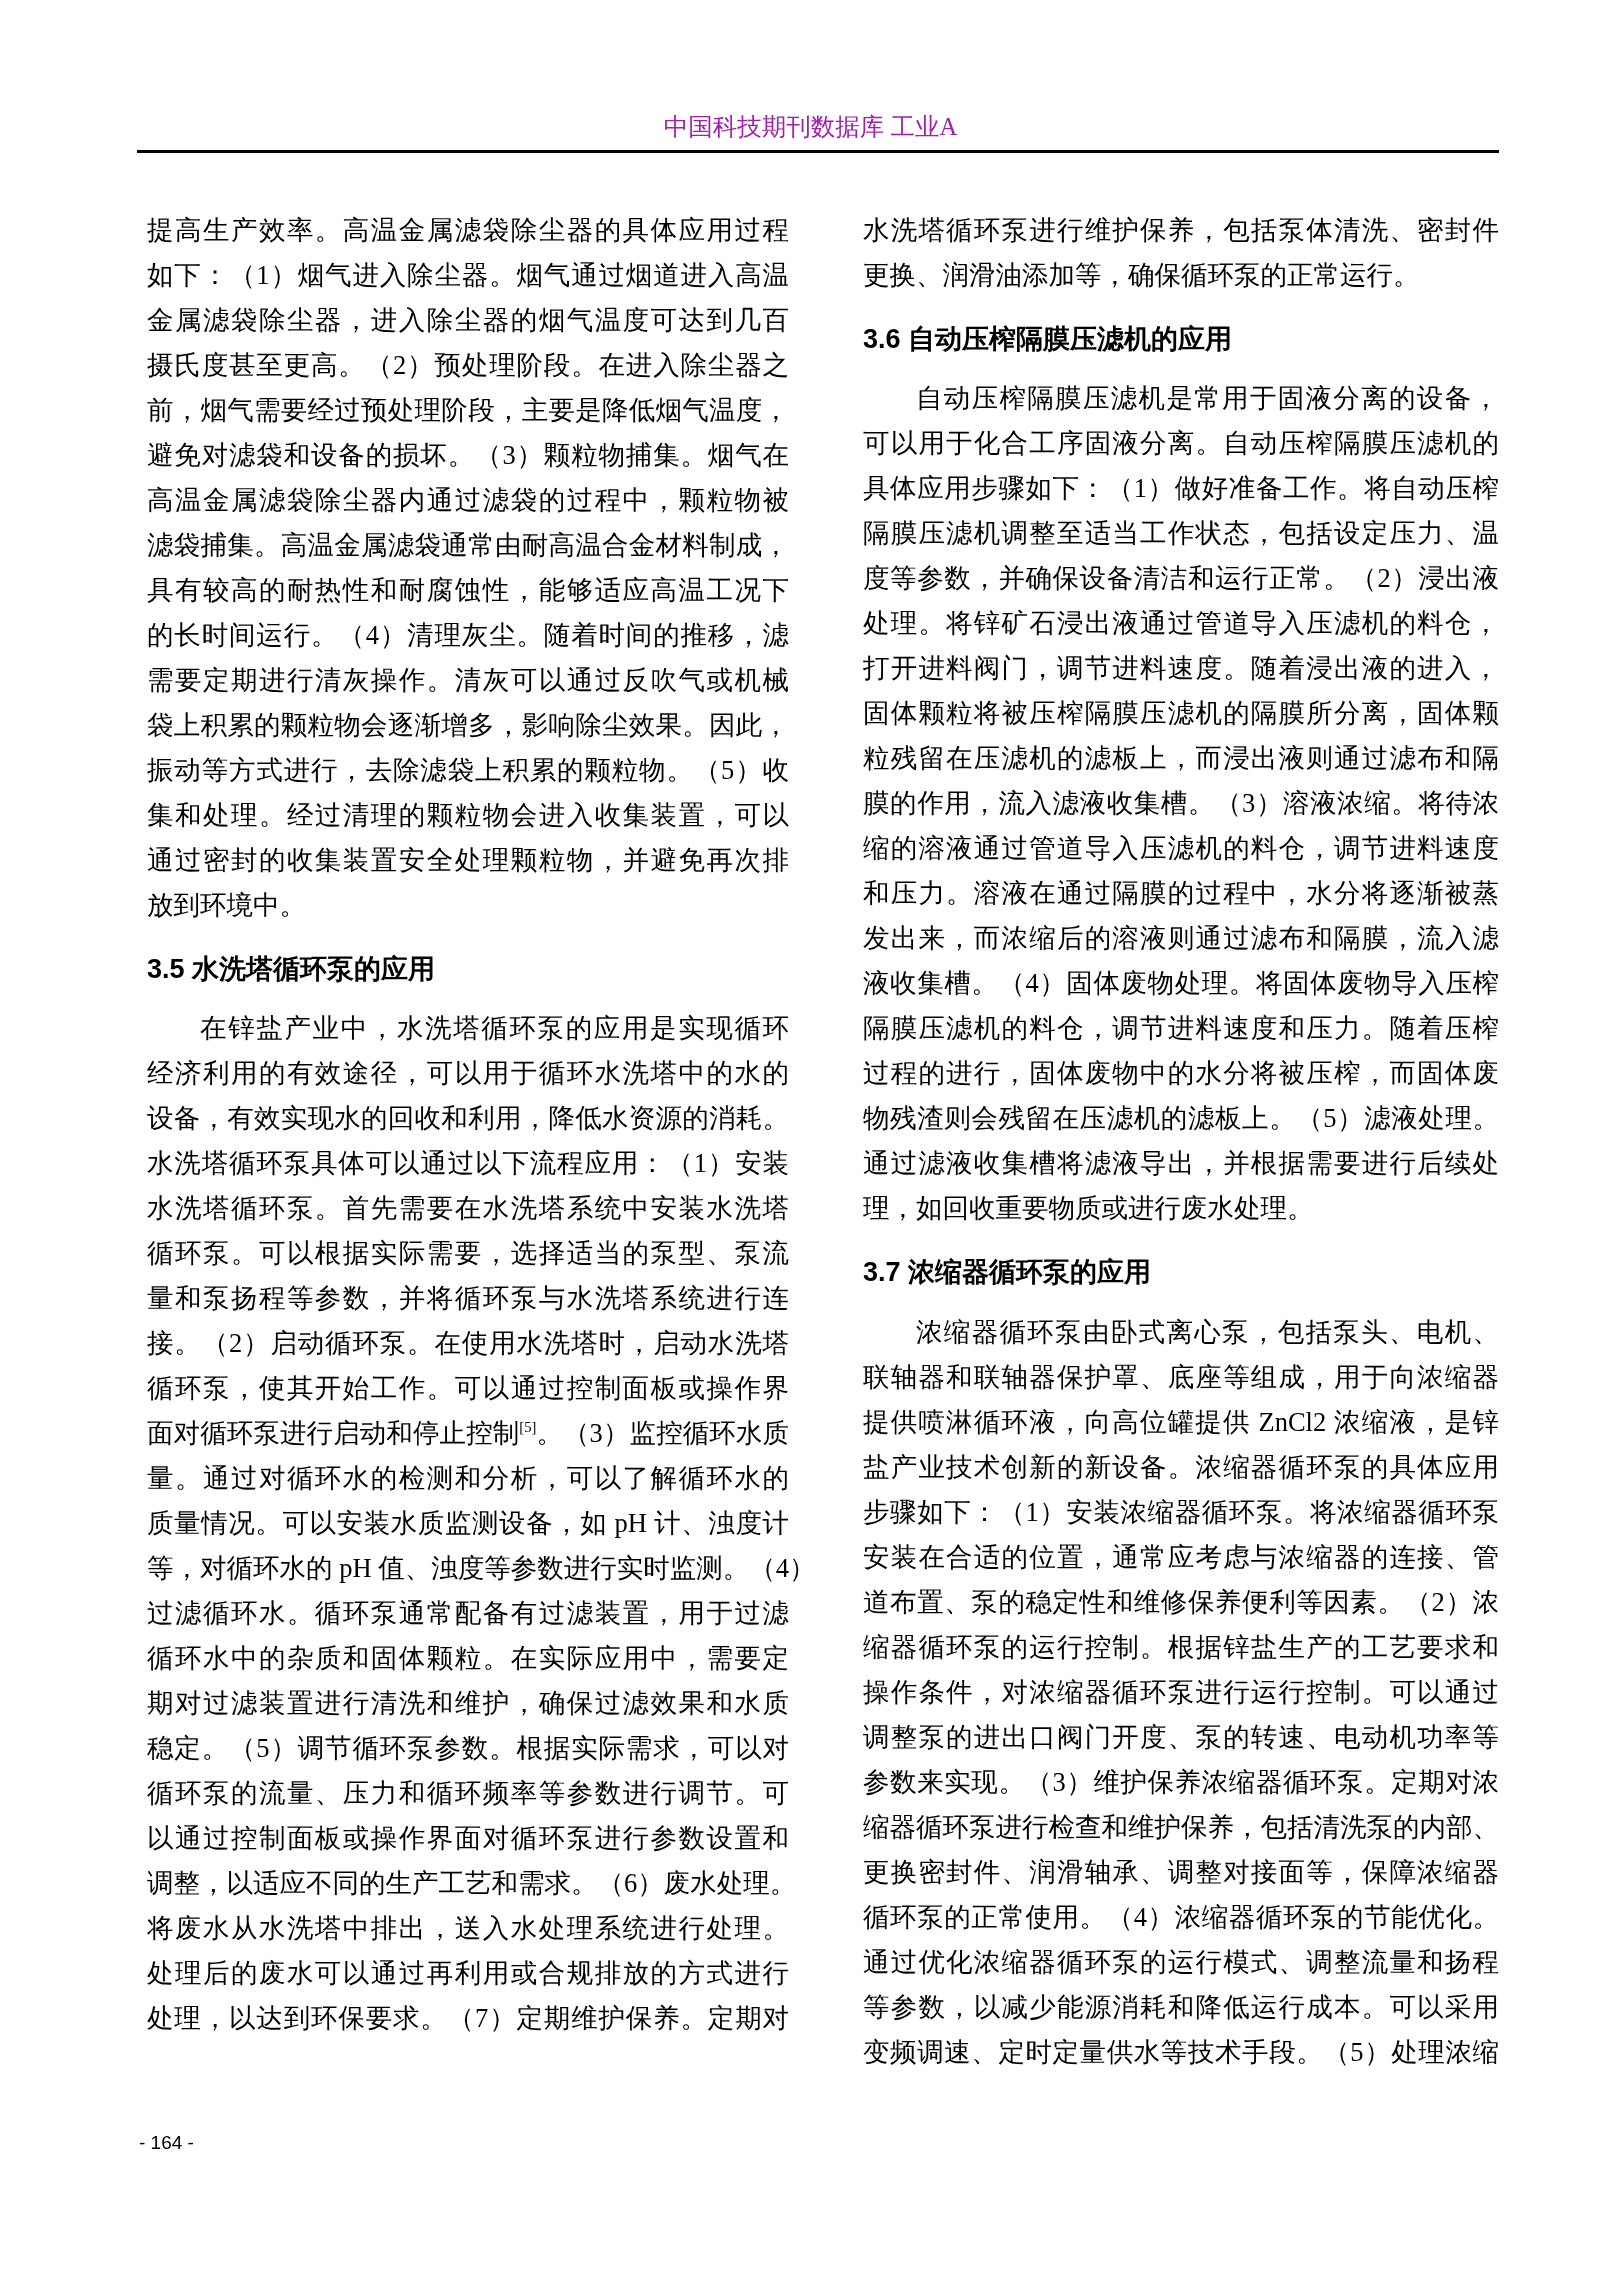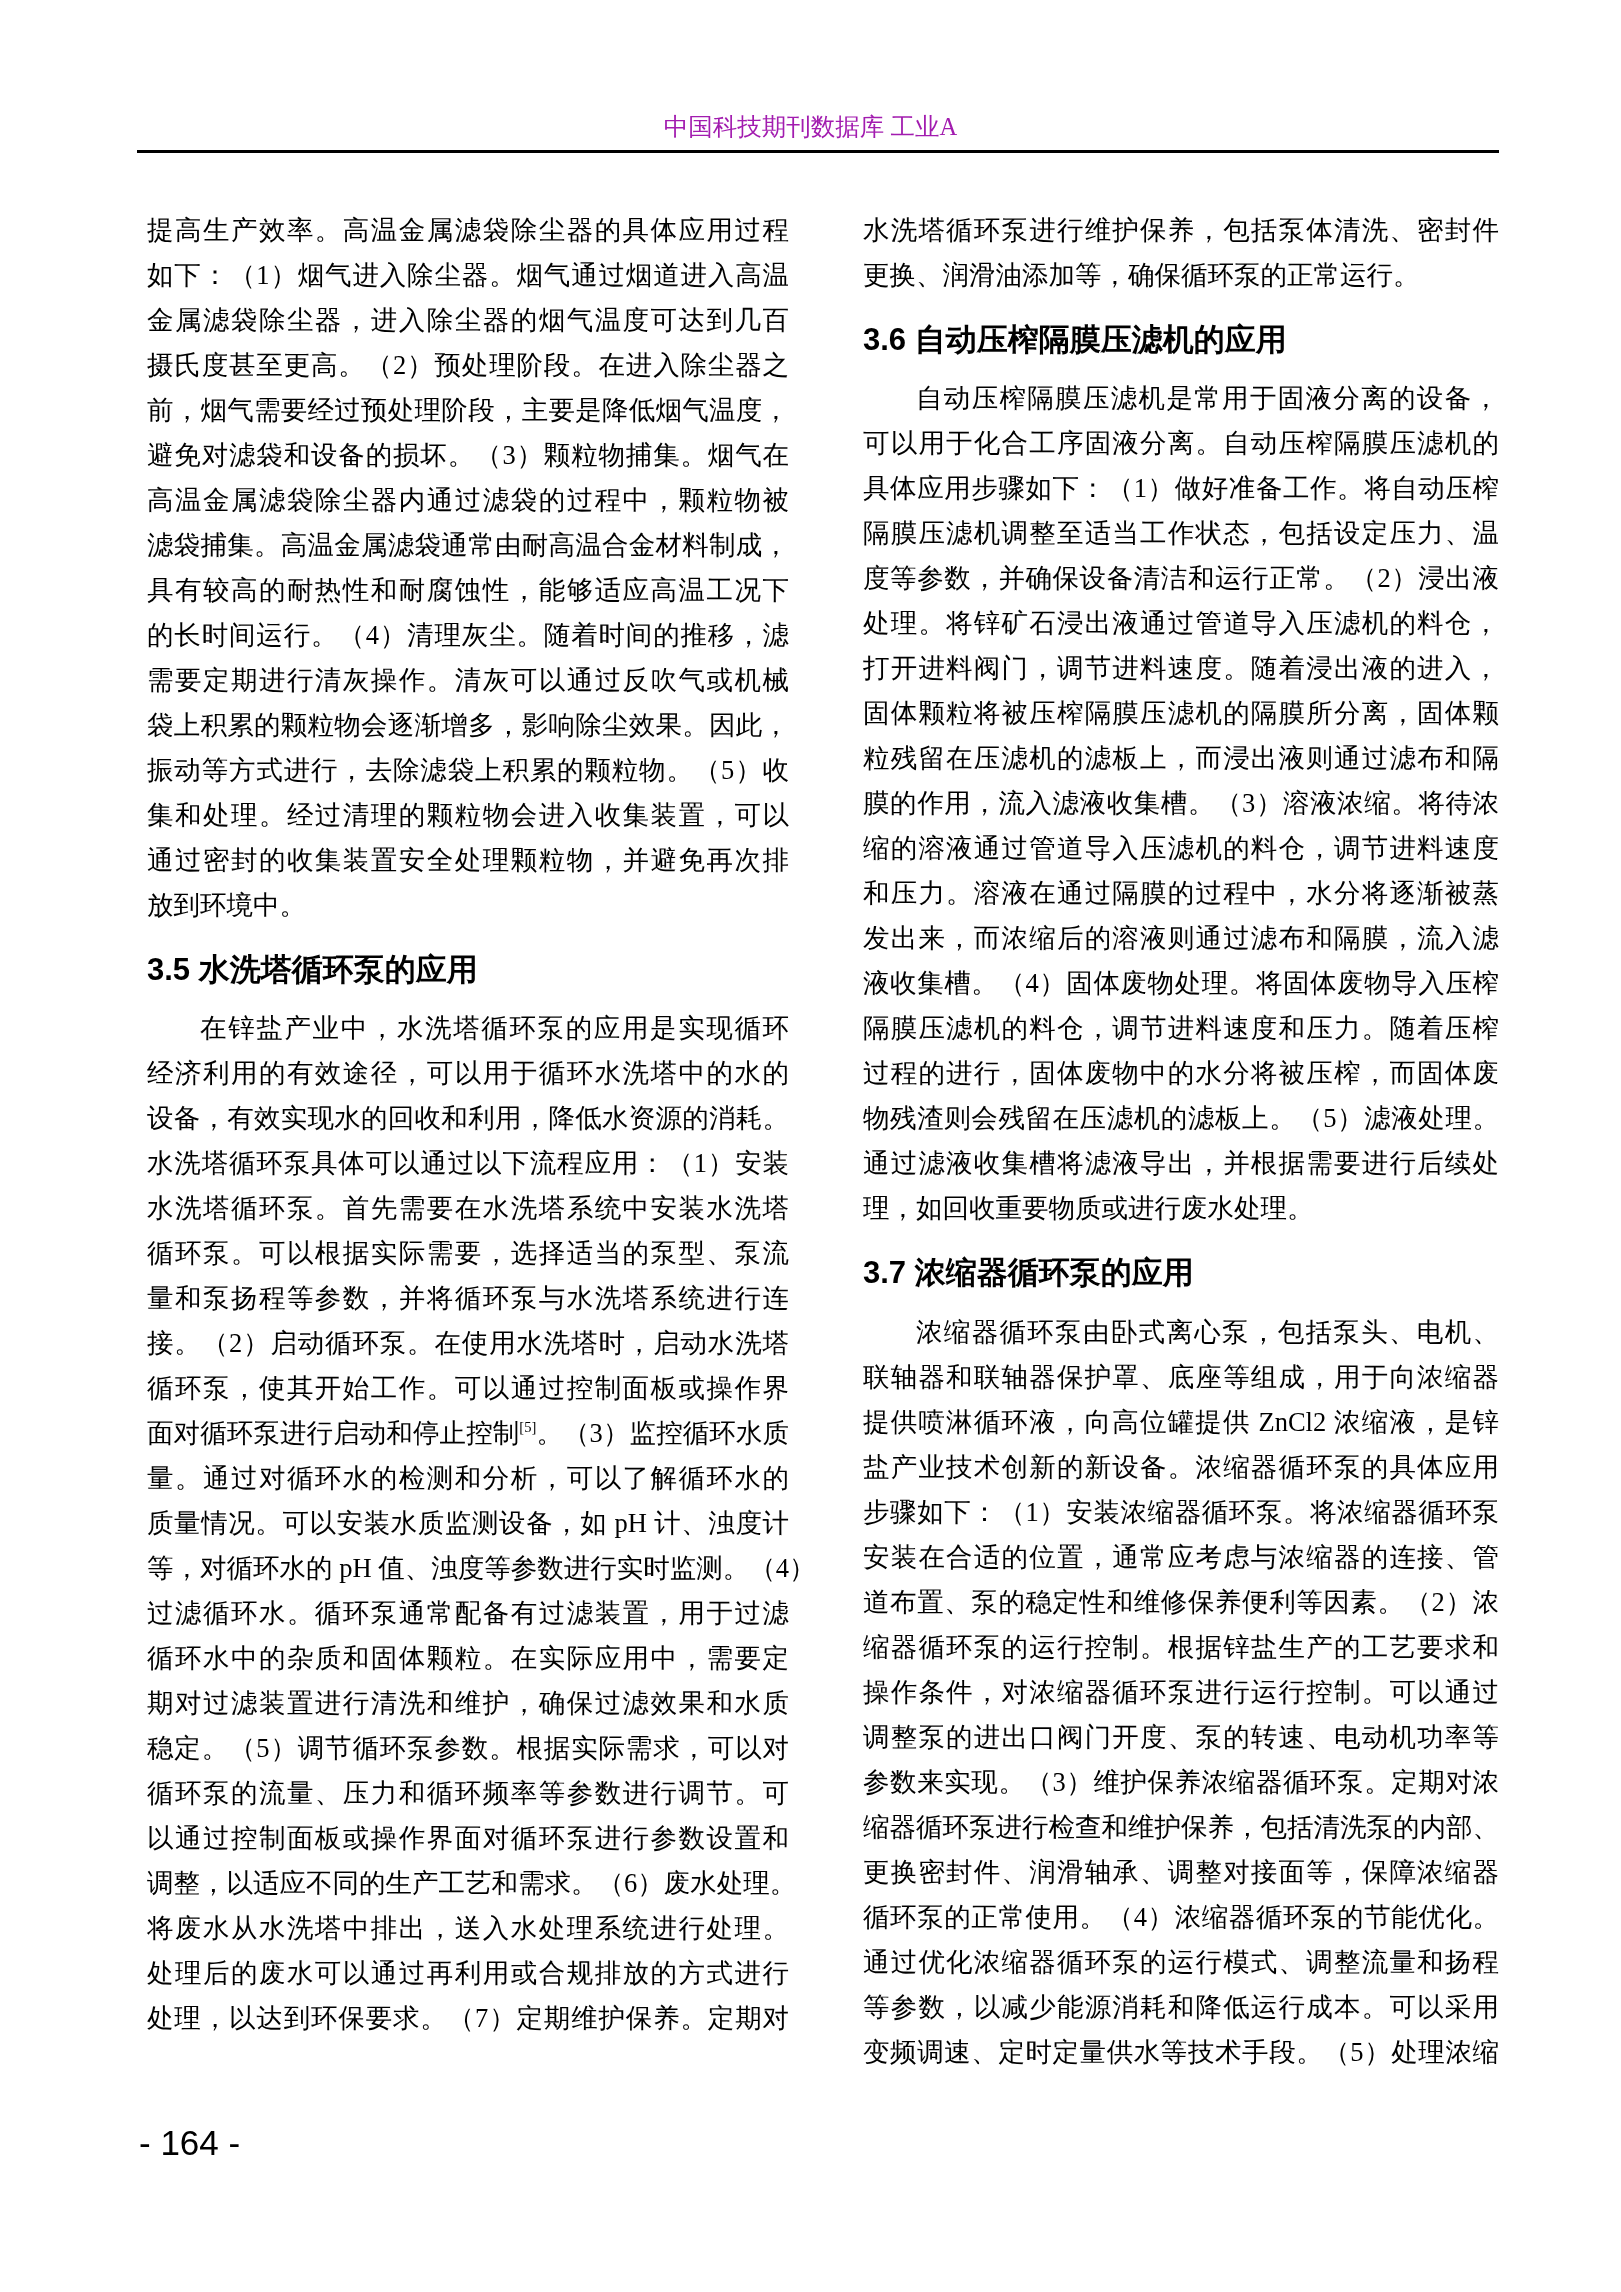--- a/index.html
+++ b/index.html
@@ -36,28 +36,28 @@
     overflow: visible;
   }
   .line.para-end { text-align-last: left; }
   .line.first-indent { text-indent: 2em; }
   .line sup {
     font-size: 0.55em; line-height: 0; vertical-align: super;
   }
   .heading {
     font-family: "Liberation Sans", "DejaVu Sans", sans-serif;
     font-weight: bold;
-    font-size: 31px; line-height: 47px;
+    font-size: 27px; line-height: 47px;
     margin: 17.6px 0 13.7px 0;
     text-align: left;
   }
   .page-number {
     position: absolute; left: 139px; top: 2125px;
     font-family: "Liberation Sans", "DejaVu Sans", sans-serif;
-    font-size: 35px; line-height: 35px;
+    font-size: 19px; line-height: 35px;
   }
 </style>
 </head>
 <body>
 
 <div class="page">
   <div class="header-title">中国科技期刊数据库 工业A</div>
   <div class="header-rule"></div>
 
   <div class="columns">

